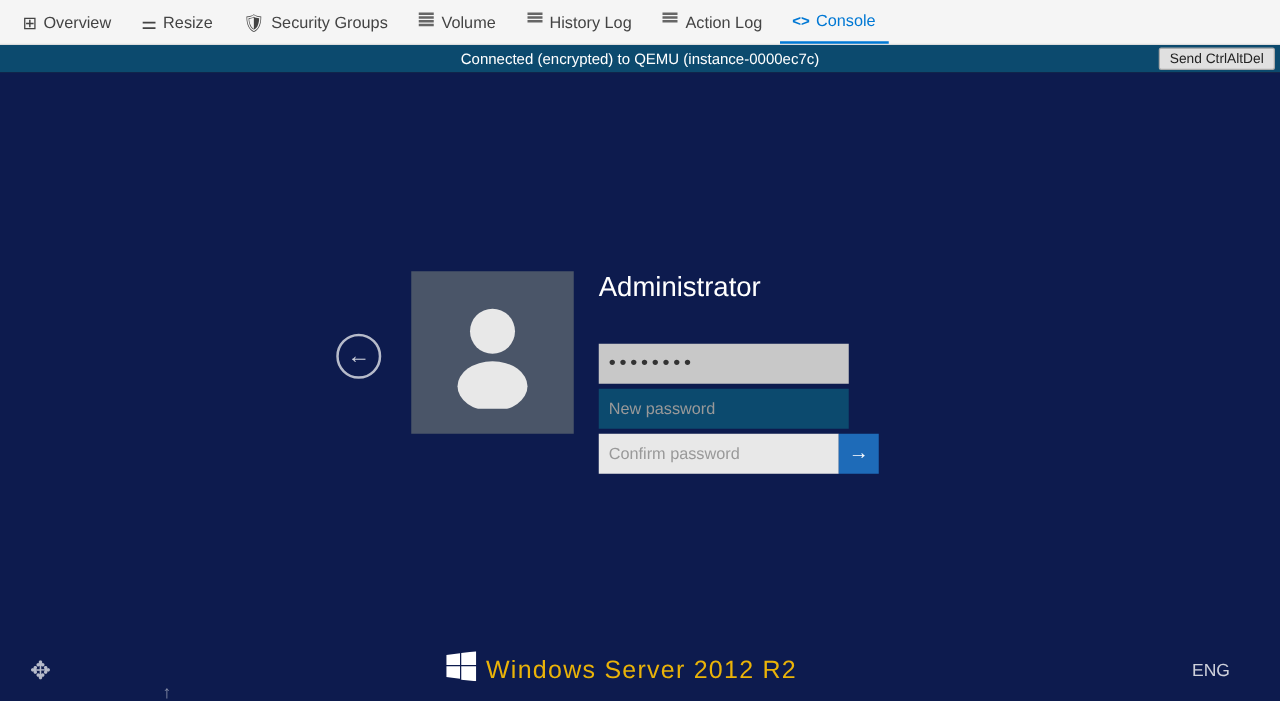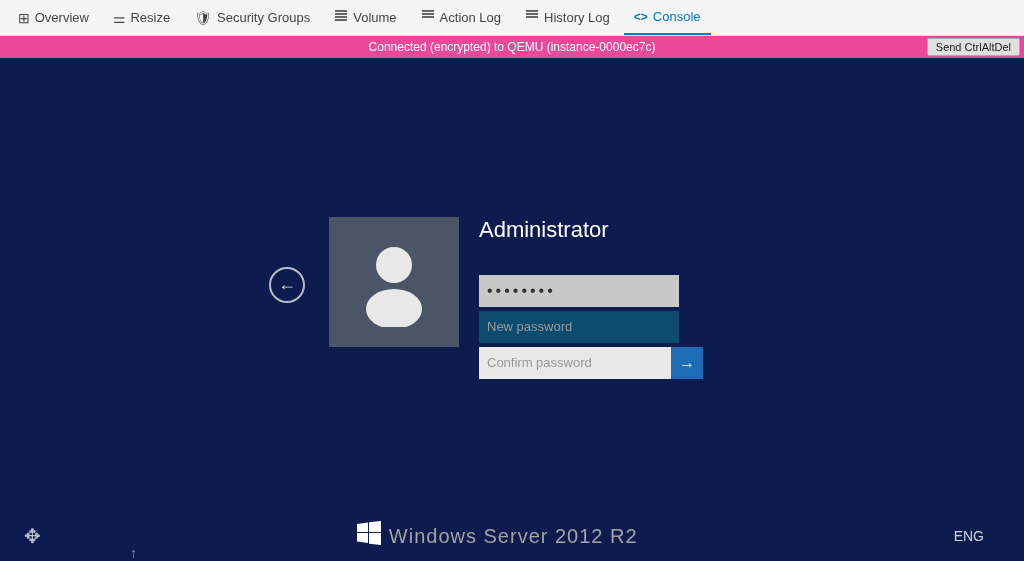--- a/index.html
+++ b/index.html
@@ -26,21 +26,21 @@
 
     
     .console-wrapper {
       width: 100%; height: calc(561px - 36px);
       background: #2b2b2b;
       display: flex; flex-direction: column;
     }
 
     
     .status-bar {
-      background: #ec4899; color: #fff;
+      background: #0c4a6e; color: #fff;
       font-size: 12px; text-align: center;
       padding: 4px 0; position: relative;
       display: flex; align-items: center; justify-content: center;
     }
     .send-btn {
       position: absolute; right: 4px; top: 50%; transform: translateY(-50%);
       background: #e0e0e0; border: 1px solid #aaa; border-radius: 2px;
       font-size: 11px; padding: 2px 8px; cursor: pointer; color: #222;
     }
 
@@ -154,21 +154,21 @@
     
     .bottom-bar {
       position: absolute; bottom: 0; left: 0; right: 16px;
       height: 50px;
       display: flex; align-items: center; justify-content: space-between;
       padding: 0 24px;
     }
     .bottom-icon { color: rgba(255,255,255,0.7); font-size: 20px; cursor: pointer; }
     .bottom-logo {
       display: flex; align-items: center; gap: 8px;
-      color: #a3a3a3;
+      color: #eab308;
     }
     .win-logo { font-size: 22px; }
     .os-name { font-size: 20px; font-weight: 300; letter-spacing: 1px; }
     .lang-indicator { color: rgba(255,255,255,0.8); font-size: 14px; font-weight: 400; }
 
     .cursor-arrow {
       position: absolute; bottom: 0; left: 130px;
       color: rgba(255,255,255,0.5); font-size: 14px;
     }
   </style>
@@ -200,31 +200,31 @@
     <span>Volume</span>
   </div>
   <div class="nav-item">
     <span class="nav-icon">
       <svg width="14" height="14" viewBox="0 0 14 14" fill="none">
         <rect x="1" y="1" width="12" height="2" fill="#666"></rect>
         <rect x="1" y="4" width="12" height="2" fill="#666"></rect>
         <rect x="1" y="7" width="12" height="2" fill="#666"></rect>
       </svg>
     </span>
-    <span>Action Log</span>
+    <span>History Log</span>
   </div>
   <div class="nav-item">
     <span class="nav-icon">
       <svg width="14" height="14" viewBox="0 0 14 14" fill="none">
         <rect x="1" y="1" width="12" height="2" fill="#666"></rect>
         <rect x="1" y="4" width="12" height="2" fill="#666"></rect>
         <rect x="1" y="7" width="12" height="2" fill="#666"></rect>
       </svg>
     </span>
-    <span>History Log</span>
+    <span>Action Log</span>
   </div>
   <div class="nav-item active">
     <span class="nav-icon" style="color:#0078d4;font-weight:bold;font-size:12px">&lt;&gt;</span>
     <span>Console</span>
   </div>
 </div>
 
 <div class="console-wrapper">
 
   <div class="status-bar">

